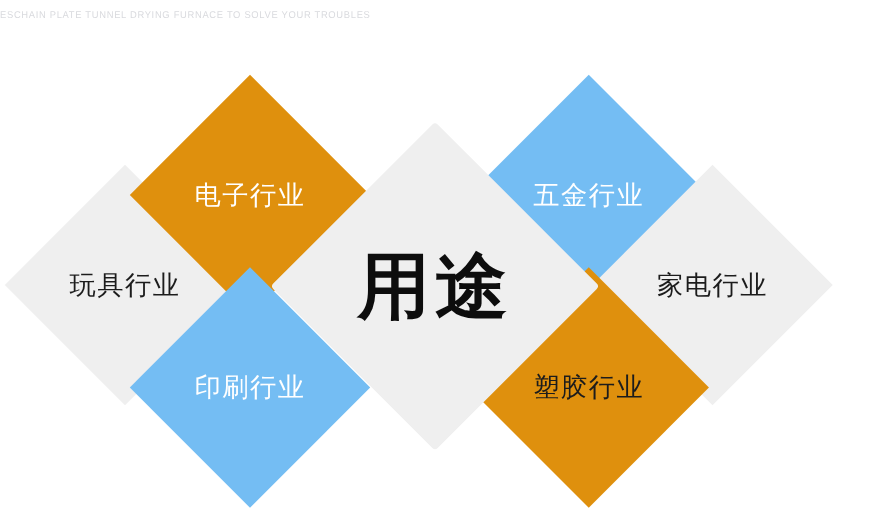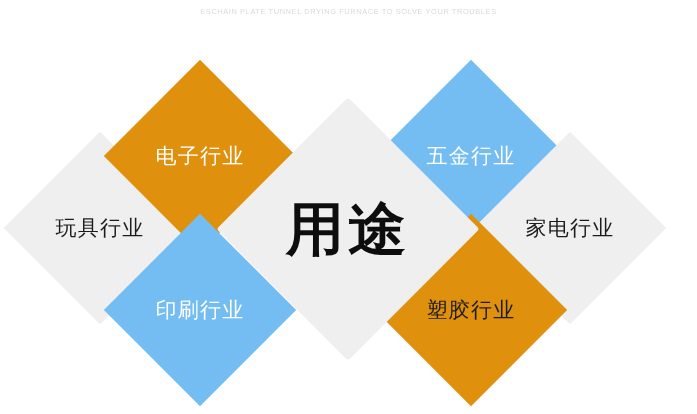--- a/index.html
+++ b/index.html
@@ -25,21 +25,21 @@
 
   
   .header-band {
     position: absolute;
     left: 0;
     top: 0;
     width: 697px;
     height: 22px;
     display: flex;
     align-items: center;
-    justify-content: center;
+    justify-content: flex-start;
   }
   .header-text {
     font-size: 7.5px;
     letter-spacing: 0.55px;
     color: #d9dade;
     white-space: nowrap;
     font-family: "Liberation Sans", sans-serif;
     transform: scaleY(1.05);
   }
 

